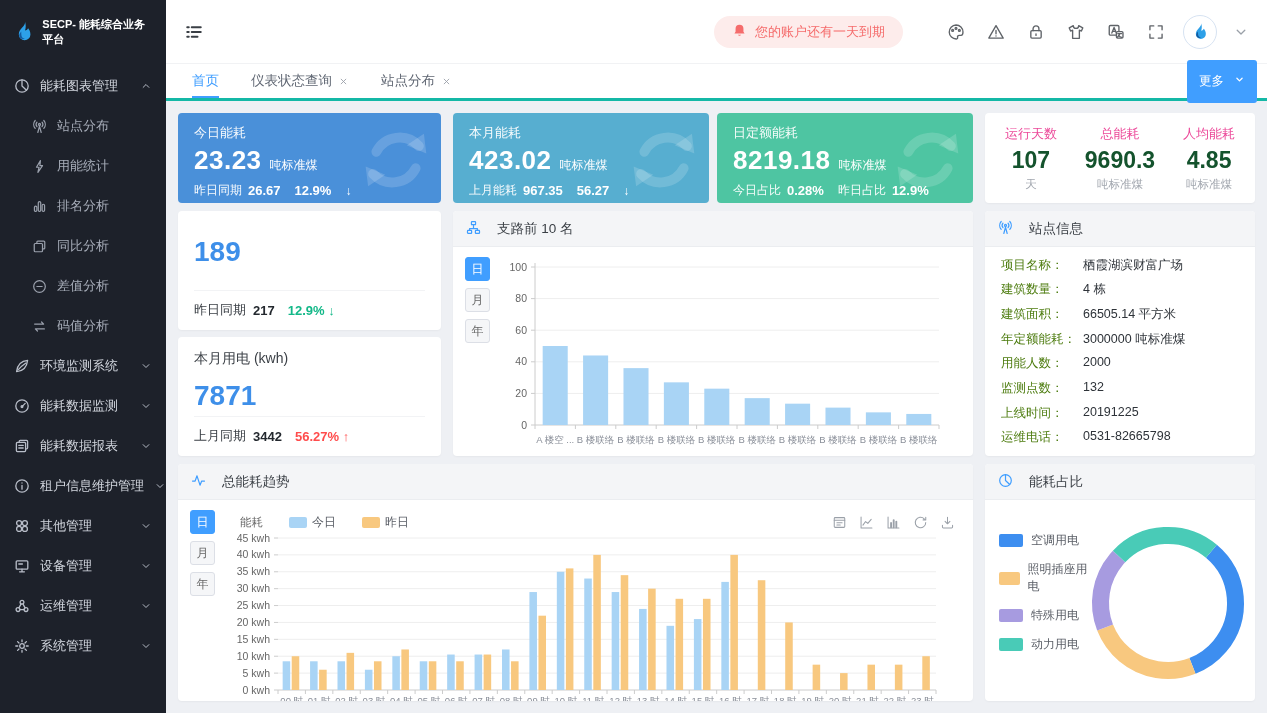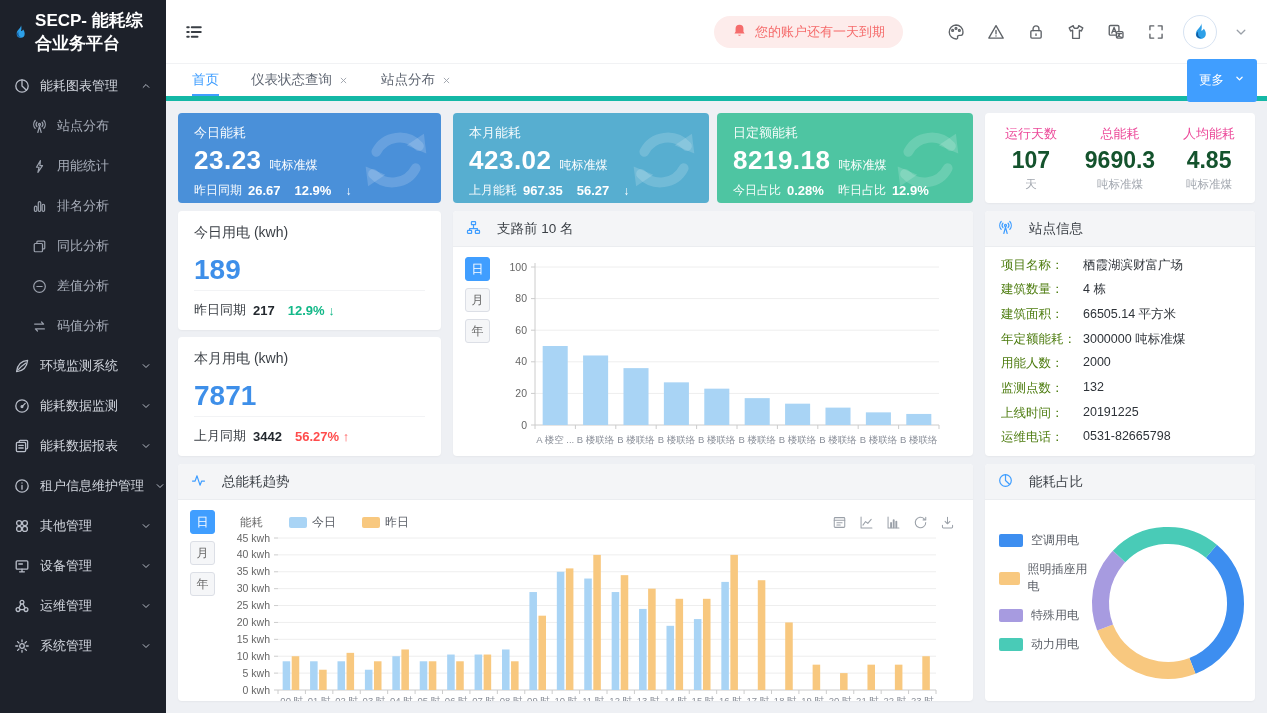--- a/index.html
+++ b/index.html
@@ -2,21 +2,21 @@
 <html><head>
 <meta charset="utf-8">
 <style>
   * { margin:0; padding:0; box-sizing:border-box; }
   html,body { width:1267px; height:713px; overflow:hidden; }
   body { font-family:"Liberation Sans","DejaVu Sans",sans-serif; background:#eef0f4; display:flex; font-size:13px; color:#333; }
   .ic { width:16px; height:16px; fill:none; stroke:currentColor; stroke-width:1.3; stroke-linecap:round; stroke-linejoin:round; flex-shrink:0; }
 
   
   .sidebar { width:166px; flex-shrink:0; background:#1d212a; color:#cdd2db; display:flex; flex-direction:column; overflow:hidden; }
-  .logo-row { height:64px; display:flex; align-items:center; gap:7px; padding:0 12px; color:#fff; font-weight:bold; font-size:17px; flex-shrink:0; }
+  .logo-row { height:64px; display:flex; align-items:center; gap:7px; padding:0 12px; color:#fff; font-weight:bold; font-size:11px; flex-shrink:0; }
   .menu { flex:1; overflow:hidden; padding-top:2px; }
   .menu-item { height:40px; display:flex; align-items:center; gap:10px; padding:0 14px; cursor:pointer; color:#d2d6de; font-size:13px; white-space:nowrap; }
   .menu-item.sub { padding-left:32px; color:#a8aeba; }
   .menu-item .chev { margin-left:auto; color:#8a8f99; display:flex; }
   .menu-item .chev .ic { width:12px; height:12px; }
   .menu-item .ic { color:#b9bec9; }
   .menu-item.sub .ic { color:#9aa0ac; width:15px; height:15px; }
 
   
   .main { flex:1; display:flex; flex-direction:column; min-width:0; }
@@ -24,21 +24,21 @@
   .hamburger { color:#3a3f45; cursor:pointer; display:flex; }
   .hamburger .ic { width:20px; height:20px; stroke-width:1.6; }
   .top-right { margin-left:auto; display:flex; align-items:center; gap:16px; }
   .notice-pill { background:#fdeceb; color:#f56c6c; border-radius:999px; padding:7px 18px; display:flex; align-items:center; gap:8px; font-size:13px; margin-right:26px; cursor:pointer; }
   .notice-pill .ic { width:15px; height:15px; }
   .icon-btn { background:none; border:none; color:#5f6368; cursor:pointer; display:flex; padding:2px; }
   .icon-btn .ic { width:18px; height:18px; stroke-width:1.2; }
   .avatar { width:34px; height:34px; border-radius:50%; border:1px solid #d7e3f2; background:#fff; display:flex; align-items:center; justify-content:center; cursor:pointer; }
   .caret { color:#9aa0a8; display:flex; cursor:pointer; }
 
-  .tabbar { height:37px; background:#fff; border-bottom:5px solid #14b8a6; display:flex; align-items:stretch; padding:0 10px; flex-shrink:0; }
+  .tabbar { height:37px; background:#fff; border-bottom:3px solid #14b8a6; display:flex; align-items:stretch; padding:0 10px; flex-shrink:0; }
   .tab { display:flex; align-items:center; gap:6px; margin:0 16px; color:#5f6672; font-size:13.5px; cursor:pointer; position:relative; }
   .tab.active { color:#409eff; }
   .tab.active::after { content:""; position:absolute; left:0; right:0; bottom:0; height:2px; background:#409eff; }
   .tab-close { display:flex; color:#9aa0a8; }
   .tab-close .ic { width:11px; height:11px; }
   .more-btn { margin-left:auto; align-self:center; background:#409eff; color:#fff; border:none; border-radius:3px; font-size:12.5px; padding:13px 12px; display:flex; align-items:center; gap:10px; cursor:pointer; }
   .more-btn .ic { width:11px; height:11px; stroke-width:1.8; }
 
   
   .content { flex:1; padding:12px; display:grid; grid-template-columns:263px 1fr 270px; grid-template-rows:90px 245px minmax(0,1fr); gap:8px 12px; overflow:hidden; }
@@ -462,21 +462,20 @@
         </div>
   <div class="stat">
     <div class="stat-label">人均能耗</div>
     <div class="stat-value">4.85</div>
     <div class="stat-unit">吨标准煤</div>
         </div>
       </div>
 
     <div class="left-stack">
       <div class="card power-card">
-        <div class="power-title">今日用电 (kwh)</div>
         <div class="power-value">189</div>
         <div class="power-bottom">
           <span>昨日同期</span>
           <b>217</b>
           <span class="pct down"><span>12.9%</span> <span>↓</span></span>
         </div>
       </div>
       <div class="card power-card">
         <div class="power-title">本月用电 (kwh)</div>
         <div class="power-value">7871</div>

